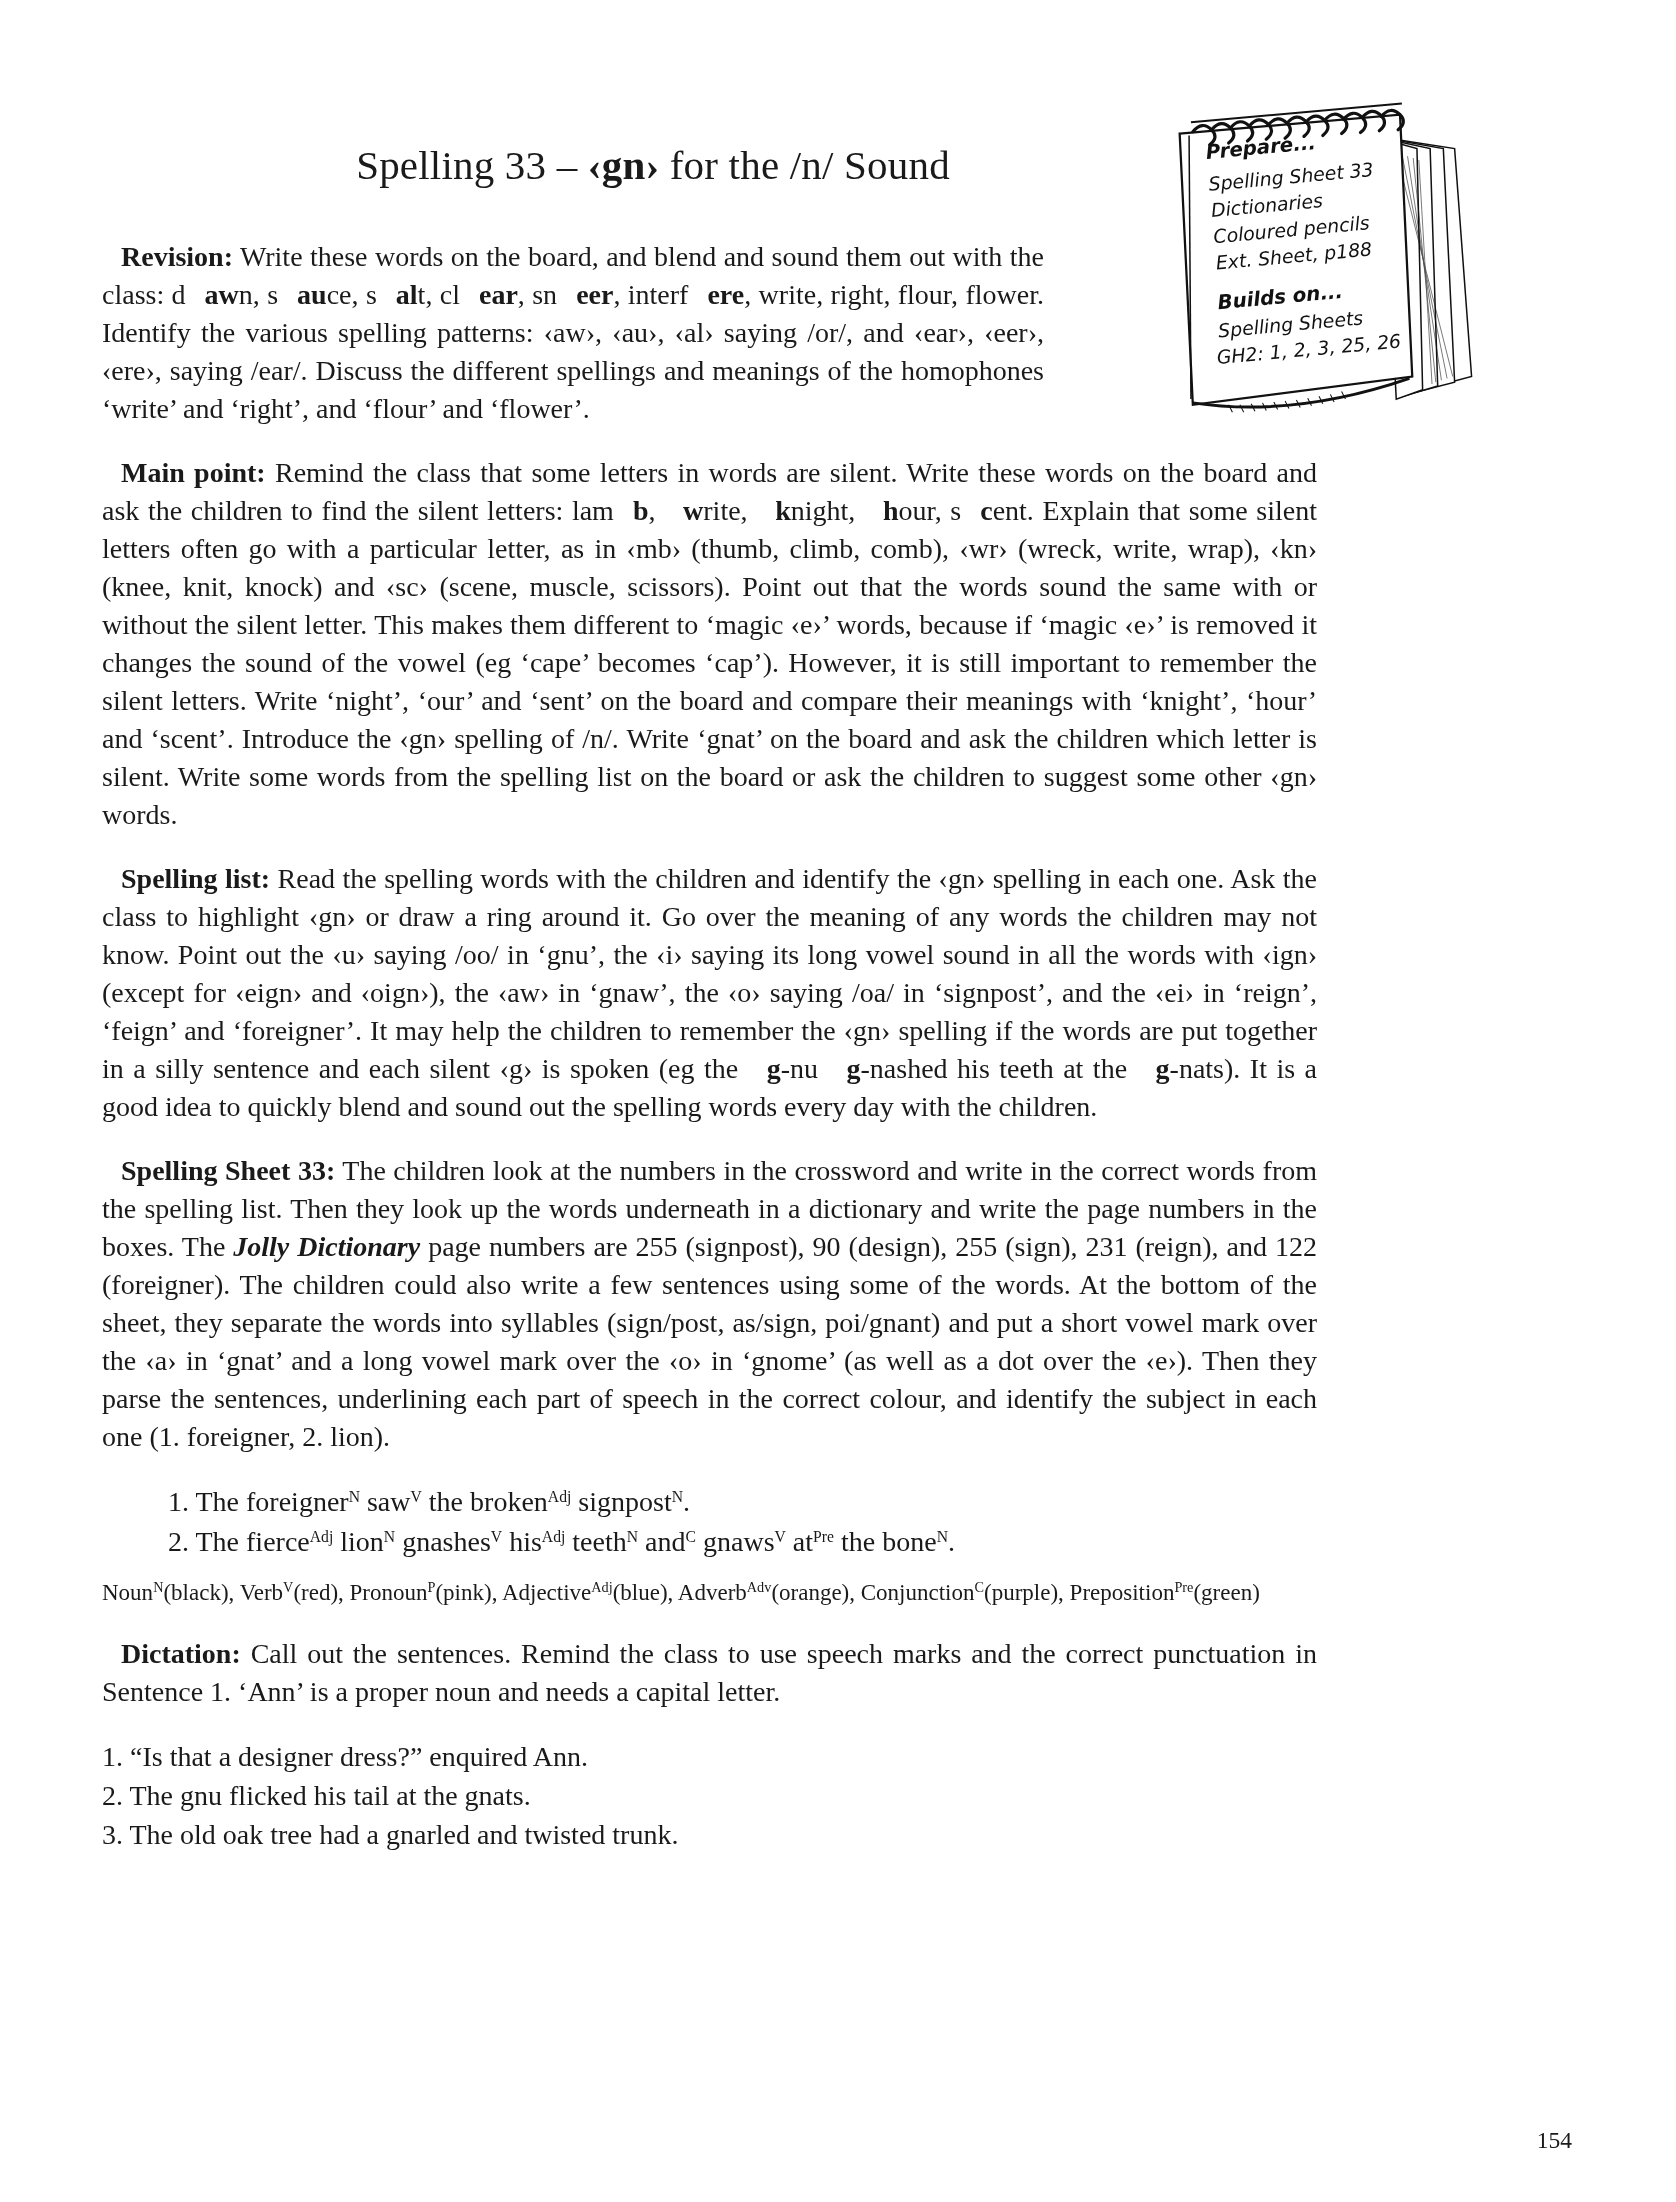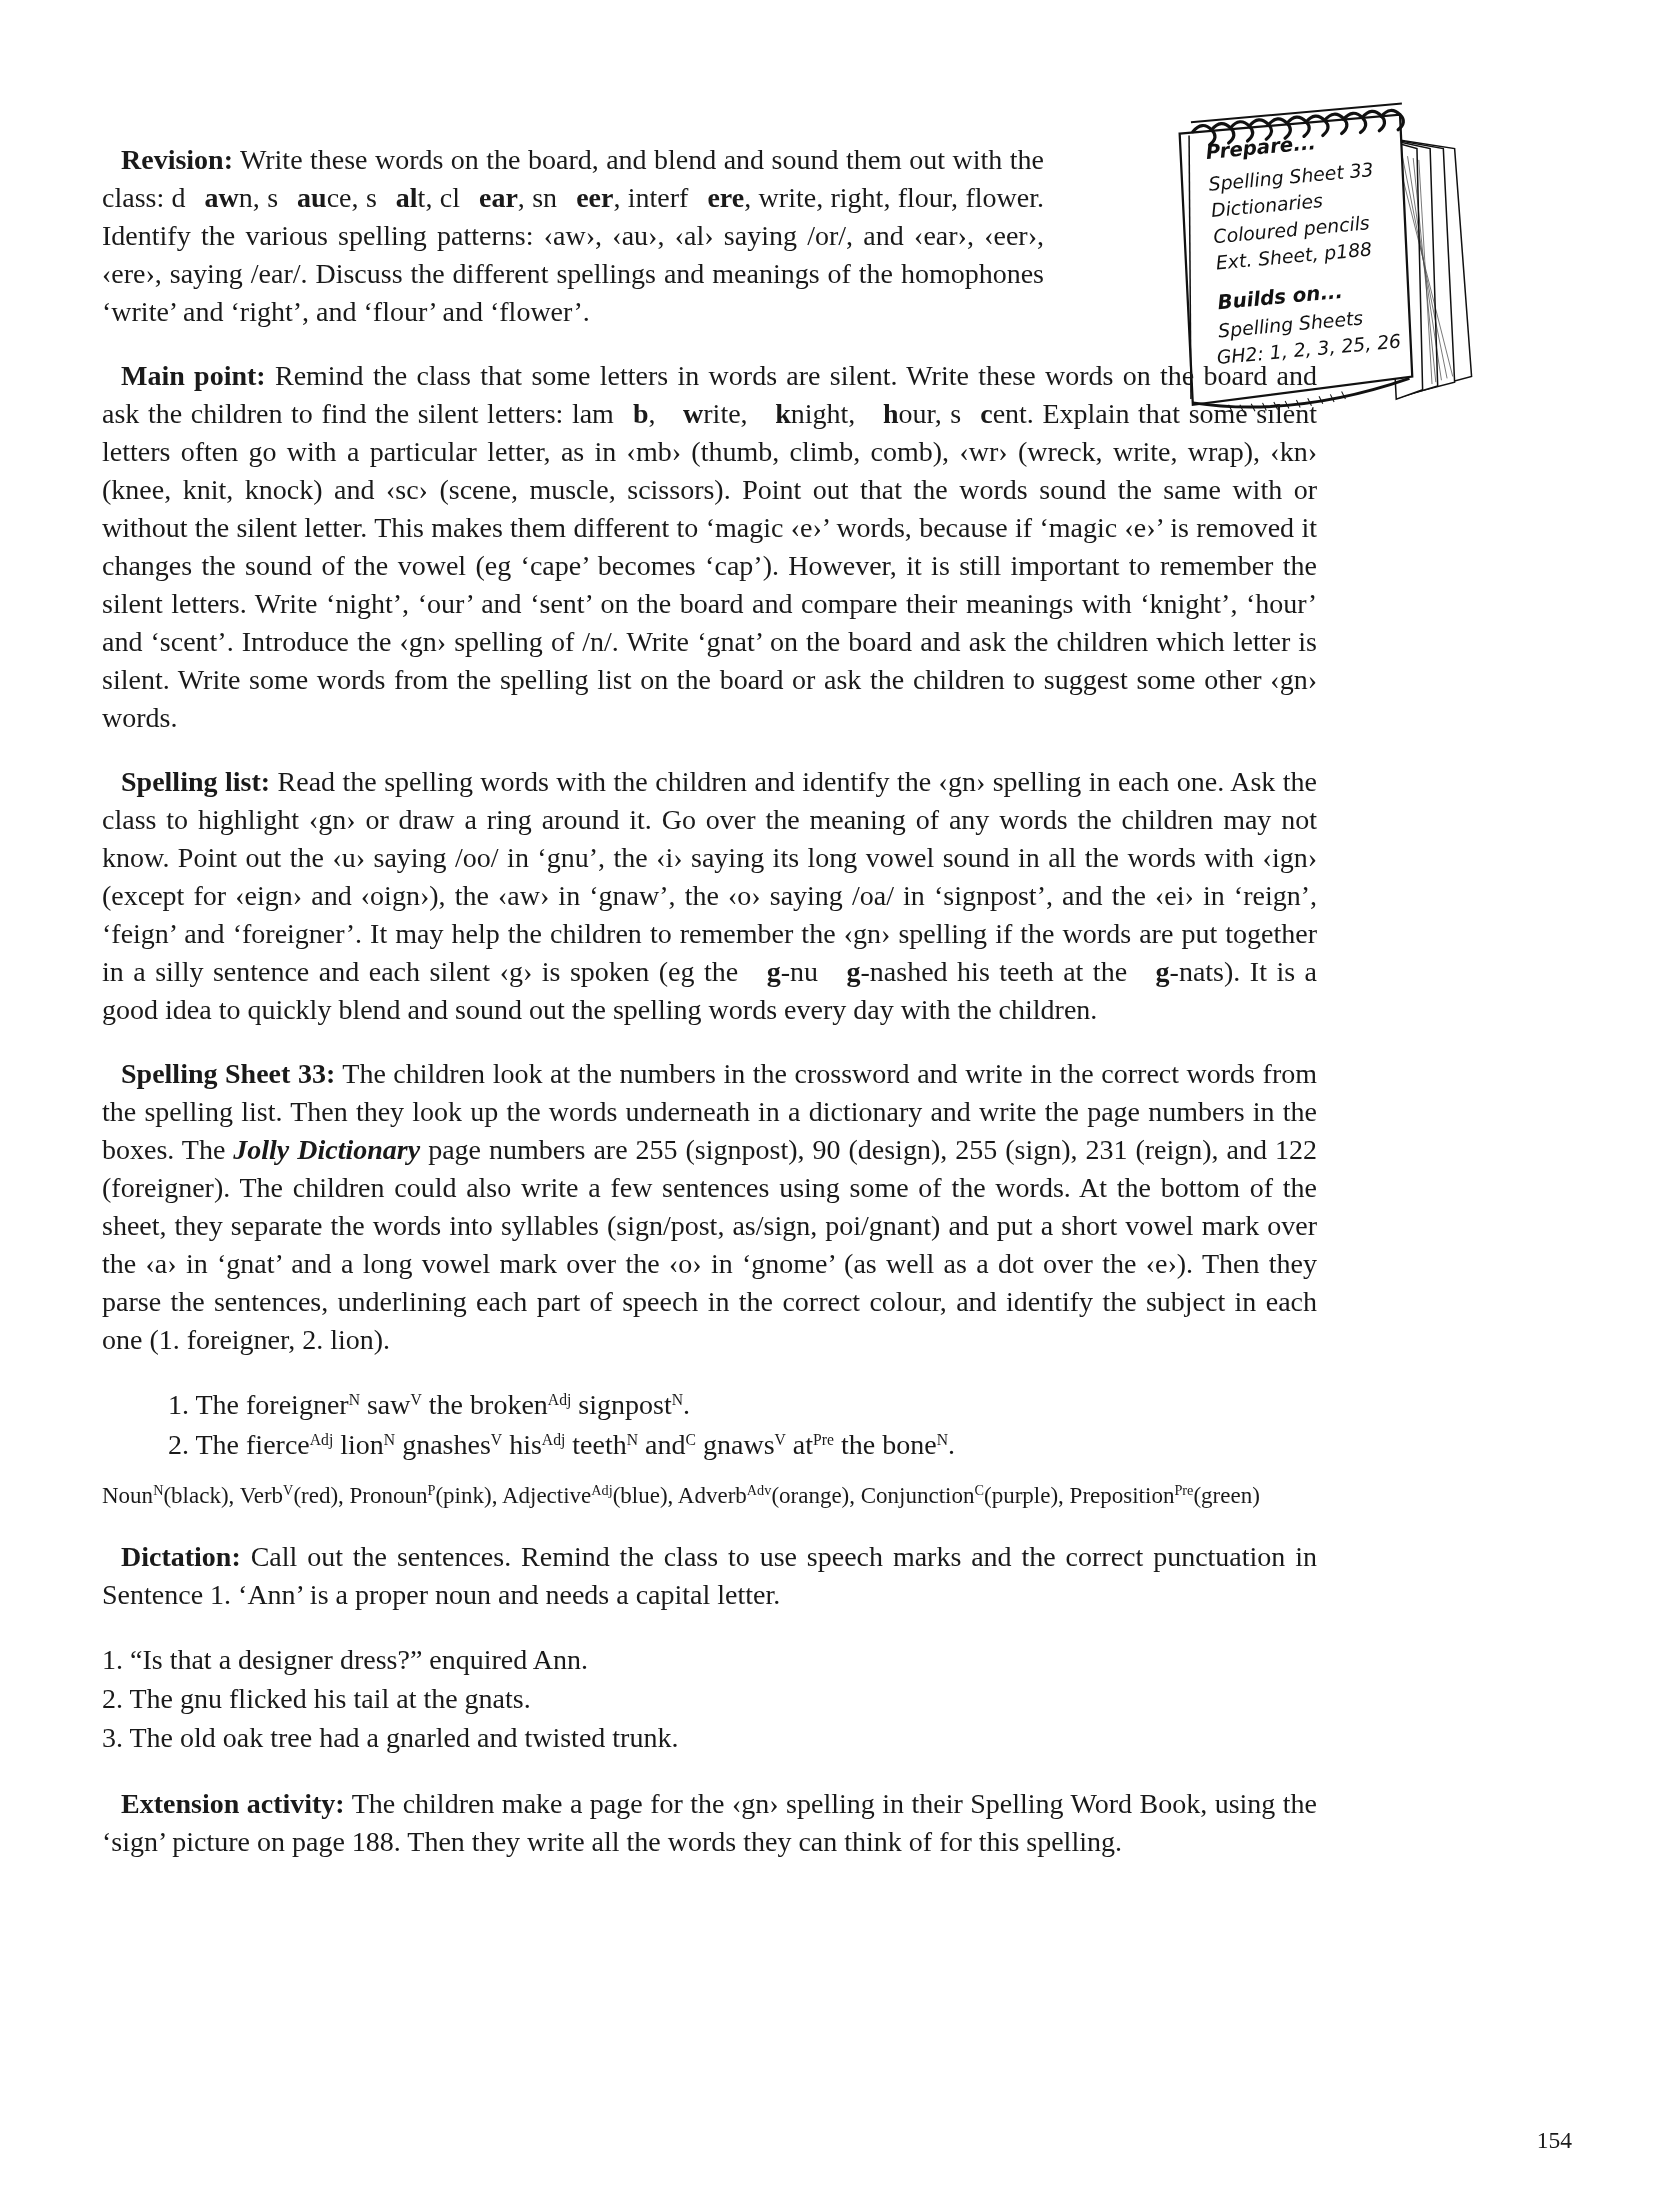--- a/index.html
+++ b/index.html
@@ -164,20 +164,21 @@
         <text x="30" y="190" font-size="20" font-style="italic" fill="#111111">Ext. Sheet, p188</text>
         <text x="28" y="232" font-size="21" font-weight="bold" font-style="italic" fill="#111111">Builds on...</text>
         <text x="26" y="262" font-size="20" font-style="italic" fill="#111111">Spelling Sheets</text>
         <text x="22" y="290" font-size="20" font-style="italic" fill="#111111">GH2: 1, 2, 3, 25, 26</text>
       </g>
     </svg>
   </div>
 
   <div class="content">
 
+    <h1 class="title"><span>Spelling 33 – </span><b>‹<span>gn</span>›</b><span> for the /n/ Sound</span></h1>
 
     <p class="para revision-block"><b class="lead">Revision:</b><span> Write these words on the board, and blend and sound them out with the class: d</span><b>aw</b><span>n, s</span><b>au</b><span>ce, s</span><b>al</b><span>t, cl</span><b>ear</b><span>, sn</span><b>eer</b><span>, interf</span><b>ere</b><span>, write, right, flour, flower. Identify the various spelling patterns: ‹aw›, ‹au›, ‹al› saying /or/, and ‹ear›, ‹eer›, ‹ere›, saying /ear/. Discuss the different spellings and meanings of the homophones ‘write’ and ‘right’, and ‘flour’ and ‘flower’.</span></p>
 
     <p class="para"><b class="lead">Main point:</b><span> Remind the class that some letters in words are silent. Write these words on the board and ask the children to find the silent letters: lam</span><b>b</b><span>, </span><b>w</b><span>rite, </span><b>k</b><span>night, </span><b>h</b><span>our, s</span><b>c</b><span>ent. Explain that some silent letters often go with a particular letter, as in ‹mb› (thumb, climb, comb), ‹wr› (wreck, write, wrap), ‹kn› (knee, knit, knock) and ‹sc› (scene, muscle, scissors). Point out that the words sound the same with or without the silent letter. This makes them different to ‘magic ‹e›’ words, because if ‘magic ‹e›’ is removed it changes the sound of the vowel (eg ‘cape’ becomes ‘cap’). However, it is still important to remember the silent letters. Write ‘night’, ‘our’ and ‘sent’ on the board and compare their meanings with ‘knight’, ‘hour’ and ‘scent’. Introduce the ‹gn› spelling of /n/. Write ‘gnat’ on the board and ask the children which letter is silent. Write some words from the spelling list on the board or ask the children to suggest some other ‹gn› words.</span></p>
 
     <p class="para"><b class="lead">Spelling list:</b><span>  Read the spelling words with the children and identify the ‹gn› spelling in each one. Ask the class to highlight ‹gn› or draw a ring around it. Go over the meaning of any words the children may not know. Point out the ‹u› saying /oo/ in ‘gnu’, the ‹i› saying its long vowel sound in all the words with ‹ign› (except for ‹eign› and ‹oign›), the ‹aw› in ‘gnaw’, the ‹o› saying /oa/ in ‘signpost’, and the ‹ei› in ‘reign’, ‘feign’ and ‘foreigner’. It may help the children to remember the ‹gn› spelling if the words are put together in a silly sentence and each silent ‹g› is spoken (eg the </span><b>g</b><span>-nu </span><b>g</b><span>-nashed his teeth at the </span><b>g</b><span>-nats). It is a good idea to quickly blend and sound out the spelling words every day with the children.</span></p>
 
     <p class="para"><b class="lead">Spelling Sheet 33:</b><span>  The children look at the numbers in the crossword and write in the correct words from the spelling list. Then they look up the words underneath in a dictionary and write the page numbers in the boxes. The </span><i>Jolly Dictionary</i><span> page numbers are 255 (signpost), 90 (design), 255 (sign), 231 (reign), and 122 (foreigner). The children could also write a few sentences using some of the words. At the bottom of the sheet, they separate the words into syllables (sign/post, as/sign, poi/gnant) and put a short vowel mark over the ‹a› in ‘gnat’ and a long vowel mark over the ‹o› in ‘gnome’ (as well as a dot over the ‹e›). Then they parse the sentences, underlining each part of speech in the correct colour, and identify the subject in each one (1. foreigner, 2. lion).</span></p>
 
     <div class="sentences" id="parsed-sentences">
@@ -188,19 +189,18 @@
     <div class="legend" id="pos-legend"><span>Noun</span><sup>N</sup><span>(black), </span><span>Verb</span><sup>V</sup><span>(red), </span><span>Pronoun</span><sup>P</sup><span>(pink), </span><span>Adjective</span><sup>Adj</sup><span>(blue), </span><span>Adverb</span><sup>Adv</sup><span>(orange), </span><span>Conjunction</span><sup>C</sup><span>(purple), </span><span>Preposition</span><sup>Pre</sup><span>(green)</span></div>
 
     <p class="para"><b class="lead">Dictation:</b><span>  Call out the sentences. Remind the class to use speech marks and the correct punctuation in Sentence 1. ‘Ann’ is a proper noun and needs a capital letter.</span></p>
 
     <div class="dictation-list" id="dictation-list">
         <div>1. “Is that a designer dress?” enquired Ann.</div>
         <div>2. The gnu flicked his tail at the gnats.</div>
         <div>3. The old oak tree had a gnarled and twisted trunk.</div>
       </div>
 
-    <p class="para"><b class="lead">Extension activity:</b><span>  The children make a page for the ‹gn› spelling in their Spelling Word Book, using the ‘sign’ picture on page 188. Then they write all the words they can think of for this spelling.</span></p>
 
   </div>
 
   <div class="page-number">154</div>
 </div>
 
 
 </body></html>

